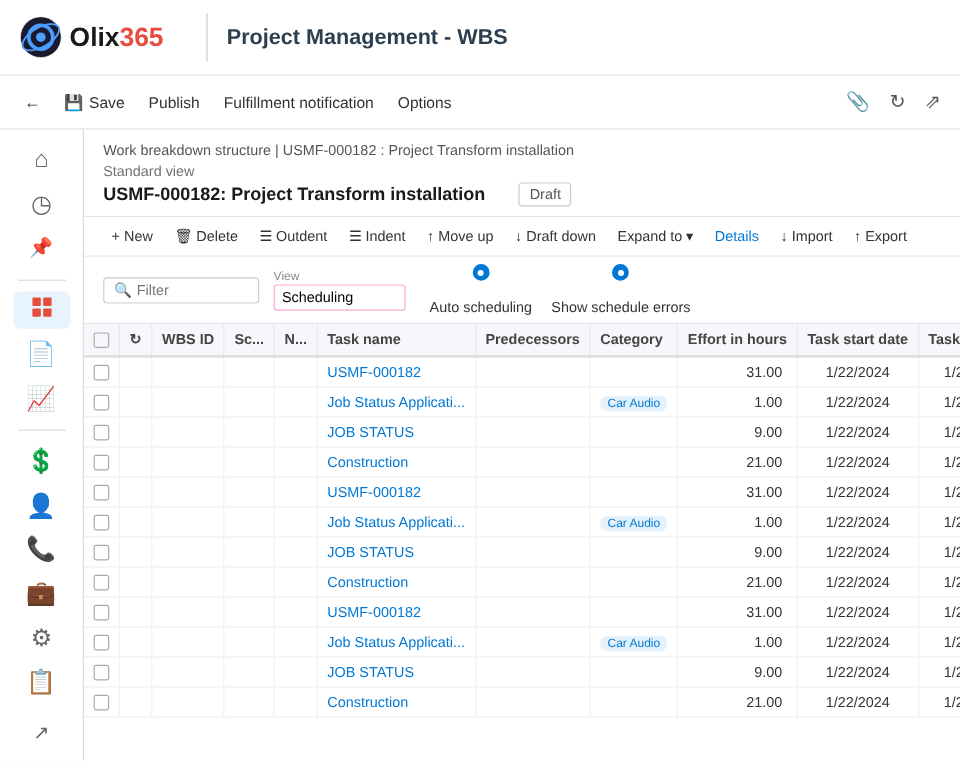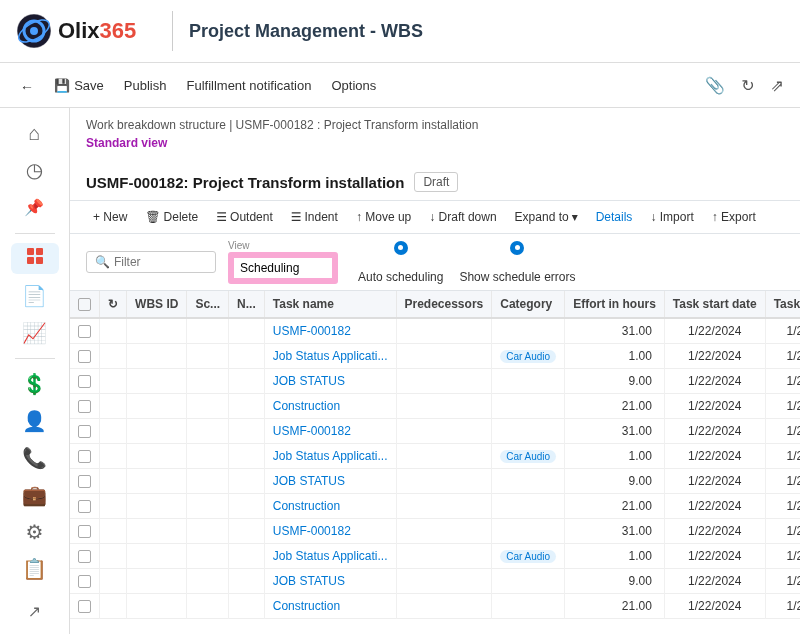--- a/index.html
+++ b/index.html
@@ -133,28 +133,27 @@
       padding: 10px 16px 8px;
       border-bottom: 1px solid #e0e4e8;
     }
     .breadcrumb {
       font-size: 12px;
       color: #555;
       margin-bottom: 4px;
     }
     .standard-view-label {
       font-size: 12px;
-      color: #a21caf;
-      margin-bottom: 22px;
-      font-weight: bold;
+      color: #737373;
+      margin-bottom: 2px;
     }
     .record-title-row {
       display: flex;
       align-items: center;
-      gap: 10px;
+      gap: 28px;
     }
     .record-title {
       font-size: 15px;
       font-weight: bold;
       color: #1a1a1a;
     }
     .status-badge {
       border: 1px solid #ccc;
       padding: 2px 8px;
       border-radius: 3px;
@@ -220,21 +219,21 @@
     .view-select-wrap {
       display: flex;
       flex-direction: column;
       gap: 1px;
     }
     .view-label {
       font-size: 10px;
       color: #888;
     }
     .view-select {
-      border: 6px solid #f9a8d4;
+      border: 1px solid #f9a8d4;
       border-radius: 3px;
       padding: 3px 20px 3px 6px;
       font-size: 12px;
       background: #fff;
       cursor: pointer;
       appearance: none;
       width: 110px;
     }
     .scheduling-options {
       display: flex;

